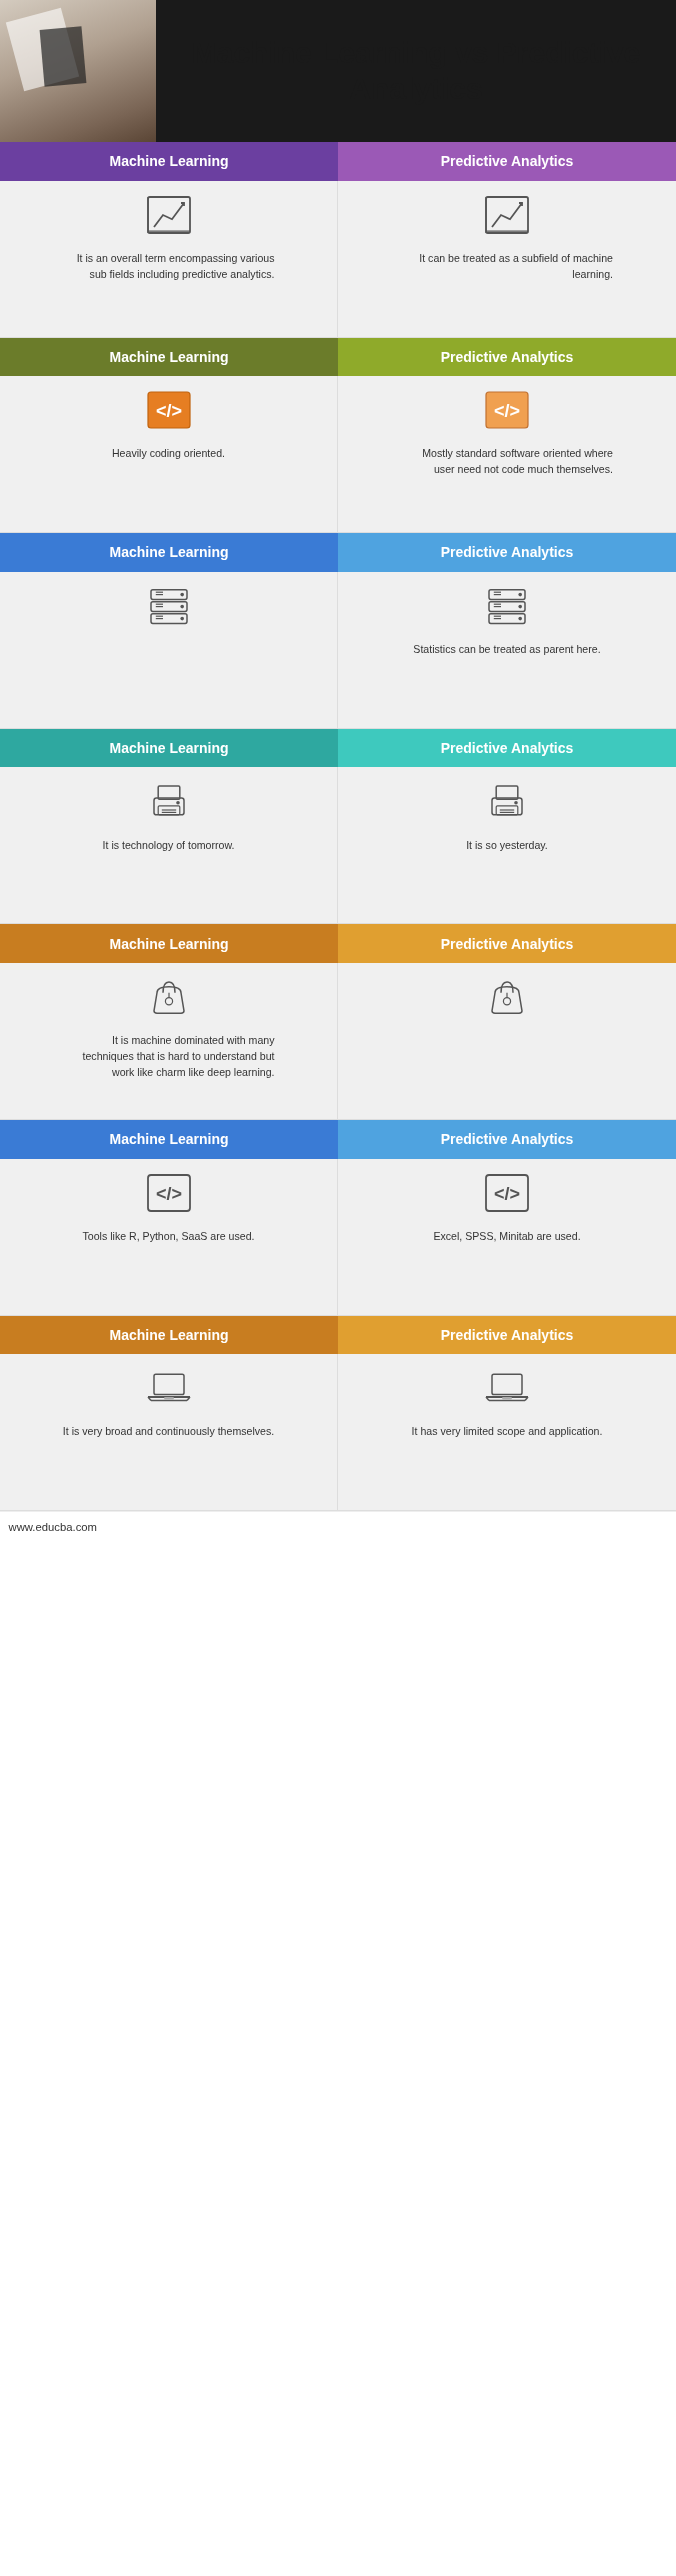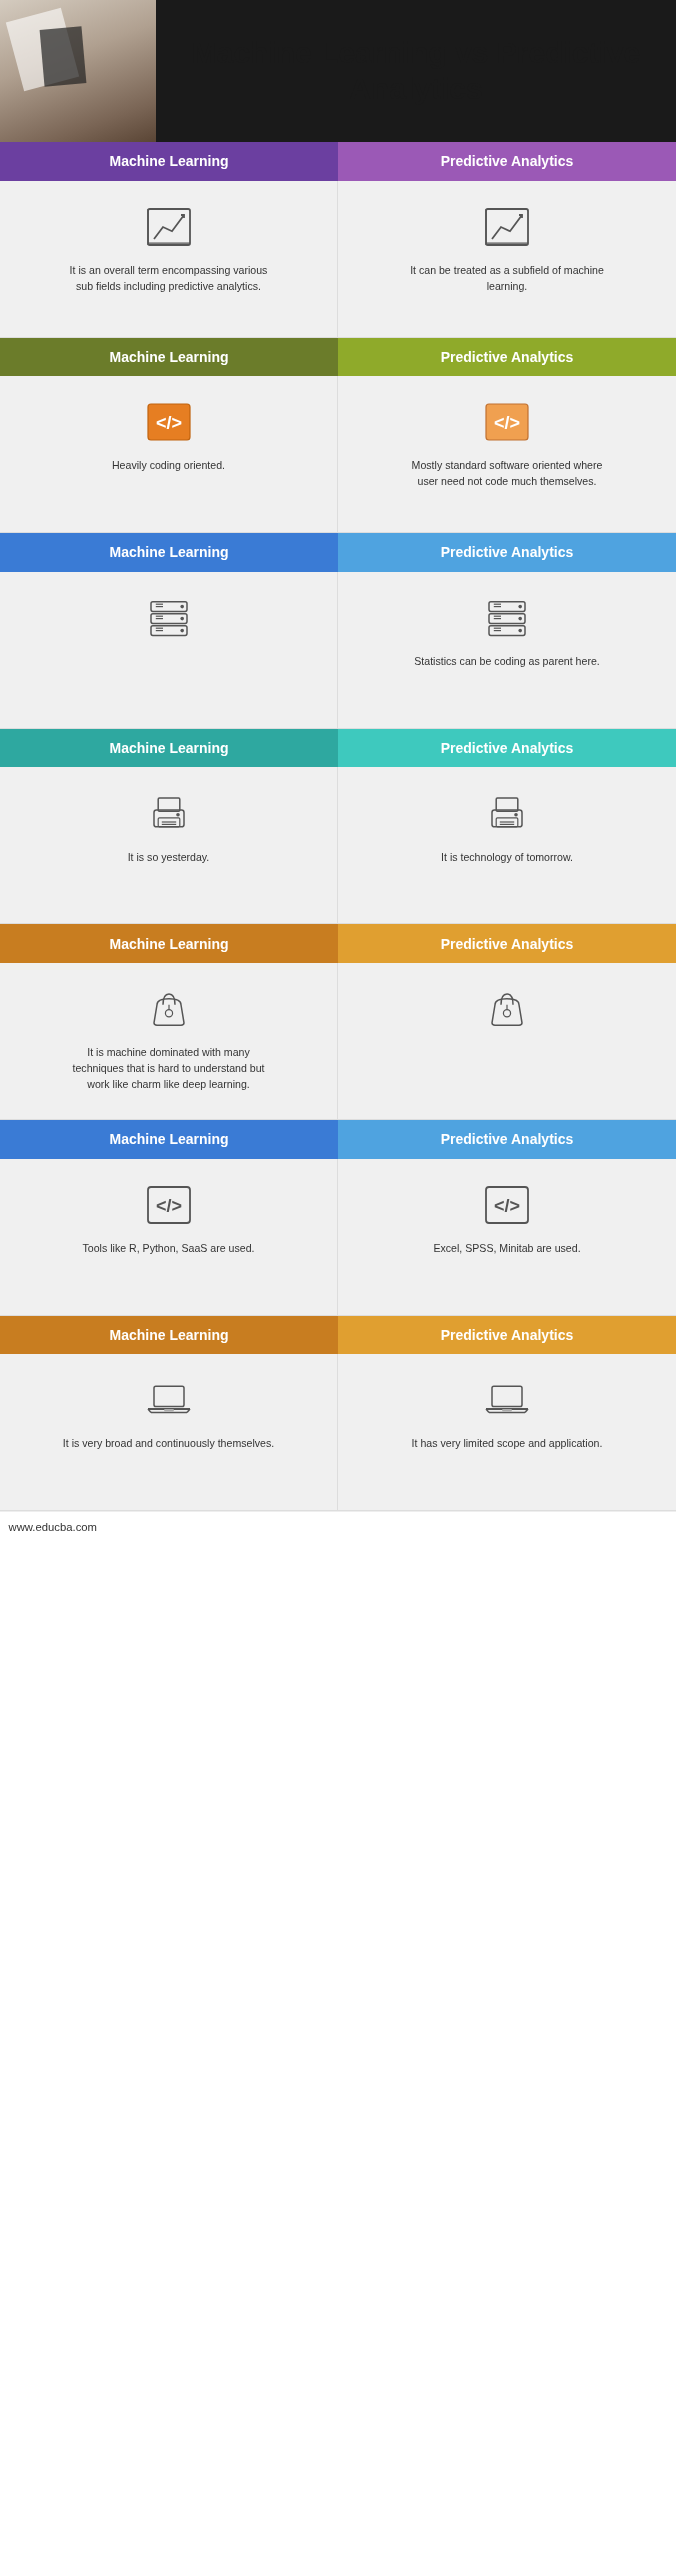--- a/index.html
+++ b/index.html
@@ -59,26 +59,26 @@
 
     
     .content-row {
       display: flex;
       width: 100%;
       background: #f0f0f0;
       border-bottom: 1.4px solid #ddd;
     }
     .content-cell {
       width: 50%;
-      padding: 21px 14px;
+      padding: 9px 14px;
       display: flex;
       flex-direction: column;
       align-items: center;
       justify-content: flex-start;
-      text-align: center;
+      text-align: right;
       min-height: 156px;
     }
     .content-cell:first-child {
       border-right: 0.7px solid #ddd;
     }
     .content-cell .icon-area {
       width: 57px;
       height: 50px;
       display: flex;
       align-items: center;
@@ -249,21 +249,21 @@
         <circle cx="62" cy="36" r="3" fill="#555"></circle>
         <circle cx="62" cy="56" r="3" fill="#555"></circle>
         <line x1="18" y1="12" x2="30" y2="12" stroke="#555" stroke-width="2"></line>
         <line x1="18" y1="16" x2="30" y2="16" stroke="#555" stroke-width="2"></line>
         <line x1="18" y1="32" x2="30" y2="32" stroke="#555" stroke-width="2"></line>
         <line x1="18" y1="36" x2="30" y2="36" stroke="#555" stroke-width="2"></line>
         <line x1="18" y1="52" x2="30" y2="52" stroke="#555" stroke-width="2"></line>
         <line x1="18" y1="56" x2="30" y2="56" stroke="#555" stroke-width="2"></line>
       </svg>
       </div>
-      <p>Statistics can be coding as parent here.</p>
+      <p>Statistics can be treated as parent here.</p>
     </div>
   </div>
     </div>
     <div>
       <div class="section-header">
     <div class="left" style="background:#2ea8a0">
       <span class="label">Machine Learning</span>
     </div>
     <div class="right" style="background:#3ec9be">
       <span class="label">Predictive Analytics</span>
@@ -274,34 +274,34 @@
       <div class="icon-area">
         <svg viewBox="0 0 80 70" class="icon">
         <rect x="15" y="30" width="50" height="28" rx="4" fill="none" stroke="#555" stroke-width="2.5"></rect>
         <rect x="22" y="10" width="36" height="22" rx="2" fill="none" stroke="#555" stroke-width="2.5"></rect>
         <rect x="22" y="43" width="36" height="15" rx="2" fill="none" stroke="#555" stroke-width="2"></rect>
         <circle cx="55" cy="38" r="3" fill="#555"></circle>
         <line x1="28" y1="50" x2="52" y2="50" stroke="#555" stroke-width="2"></line>
         <line x1="28" y1="54" x2="52" y2="54" stroke="#555" stroke-width="2"></line>
       </svg>
       </div>
-      <p>It is so yesterday.</p>
+      <p>It is technology of tomorrow.</p>
     </div>
     <div class="content-cell">
       <div class="icon-area">
         <svg viewBox="0 0 80 70" class="icon">
         <rect x="15" y="30" width="50" height="28" rx="4" fill="none" stroke="#555" stroke-width="2.5"></rect>
         <rect x="22" y="10" width="36" height="22" rx="2" fill="none" stroke="#555" stroke-width="2.5"></rect>
         <rect x="22" y="43" width="36" height="15" rx="2" fill="none" stroke="#555" stroke-width="2"></rect>
         <circle cx="55" cy="38" r="3" fill="#555"></circle>
         <line x1="28" y1="50" x2="52" y2="50" stroke="#555" stroke-width="2"></line>
         <line x1="28" y1="54" x2="52" y2="54" stroke="#555" stroke-width="2"></line>
       </svg>
       </div>
-      <p>It is technology of tomorrow.</p>
+      <p>It is so yesterday.</p>
     </div>
   </div>
     </div>
     <div>
       <div class="section-header">
     <div class="left" style="background:#c87d20">
       <span class="label">Machine Learning</span>
     </div>
     <div class="right" style="background:#e09f30">
       <span class="label">Predictive Analytics</span>

